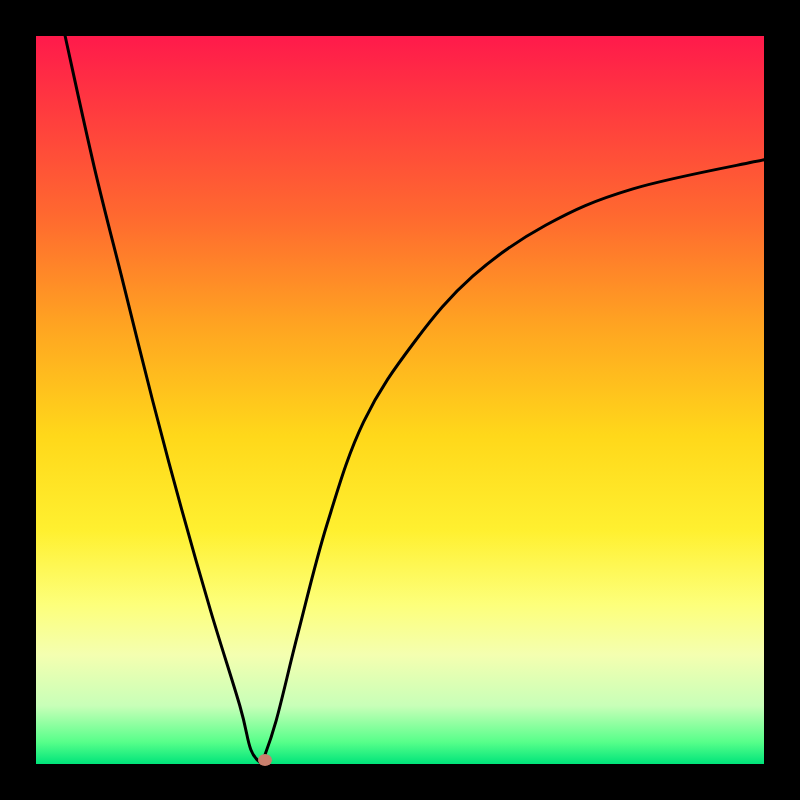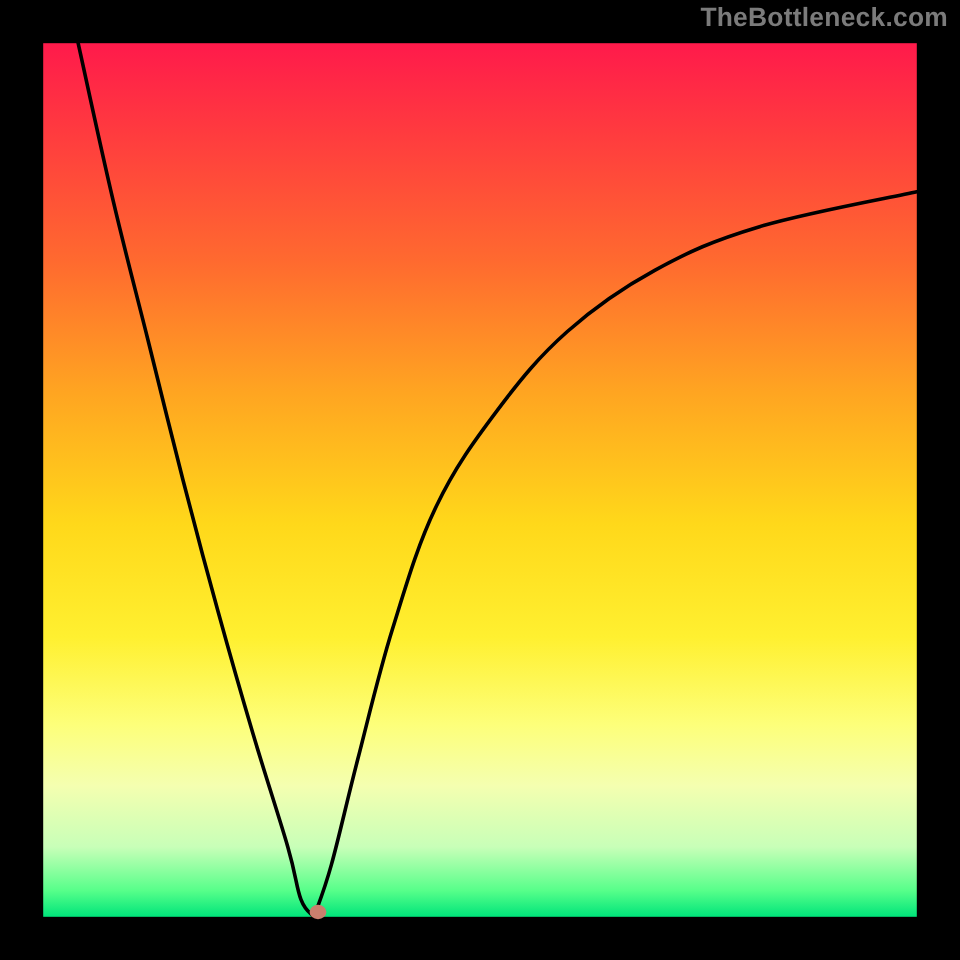--- a/index.html
+++ b/index.html
@@ -63,20 +63,19 @@
     height: 12px;
     border-radius: 50%;
     background: #c97f6d;
     transform: translate(-50%, -50%);
   }
 </style>
 </head>
 <body>
 
 <div class="frame">
-  <div class="watermark">TheBottleneck.com</div>
   <div class="plot">
     <svg class="curve" viewBox="0 0 728 728" preserveAspectRatio="none">
       <path fill="none" stroke="#000" stroke-width="3" stroke-linecap="round" stroke-linejoin="round" d="M 29.12 0 C 34.3616 23.587200000000013 47.756800000000005 86.48640000000009 58.24 131.04000000000008 C 68.7232 175.59360000000007 76.8768 205.5872 87.36 247.51999999999998 C 97.8432 289.45279999999997 105.99680000000001 323.3776 116.48 364 C 126.9632 404.6224 135.11679999999998 435.19840000000005 145.6 473.20000000000005 C 156.0832 511.20160000000004 164.2368 539.7392 174.72 575.12 C 185.2032 610.5008 196.63280000000003 644.8624 203.84000000000003 669.76 C 211.04720000000003 694.6576 210.8288 702.9568 214.76 713.44 C 218.69119999999998 723.9232000000001 223.7144 725.3792 225.68 728 L 225.68 728 C 228.3008 720.1376 233.68800000000002 707.9072 240.24 684.32 C 246.792 660.7328000000001 252.9072 632.3408000000001 262.08 596.96 C 271.2528 561.5792 279.40639999999996 525.7616 291.2 487.76 C 302.9936 449.7584 311.8752 418.6 327.6 385.84000000000003 C 343.32480000000004 353.08000000000004 358.904 331.9680000000001 378.56 305.76000000000005 C 398.216 279.552 413.2128 261.2064 436.8 240.23999999999995 C 460.3872 219.27359999999993 480.77119999999996 205.00479999999996 509.59999999999997 189.27999999999997 C 538.4287999999999 173.55519999999999 557.6479999999999 164.6736 596.9599999999999 152.88 C 636.2719999999999 141.0864 704.4128 129.0016 728 123.75999999999999"></path>
     </svg>
     <div class="dot" style="left: 229.32px; top: 724.36px;"></div>
   </div>
 </div>
 
 </body></html>

